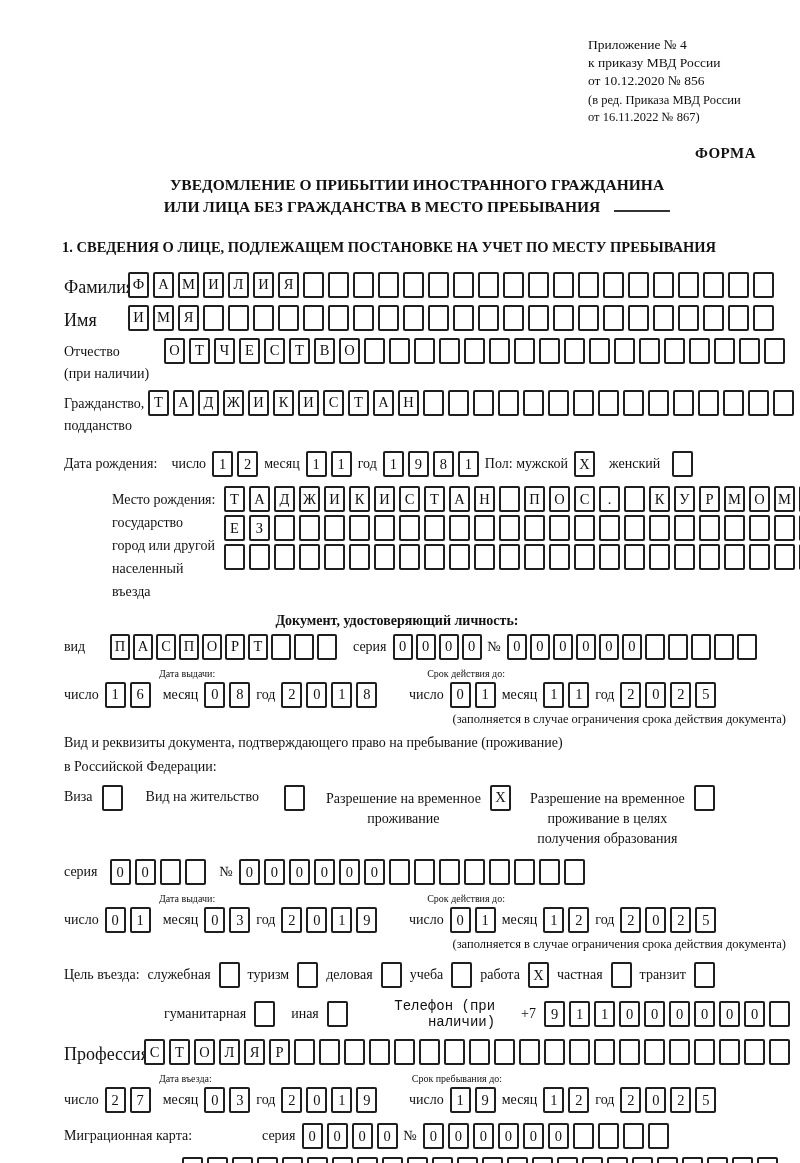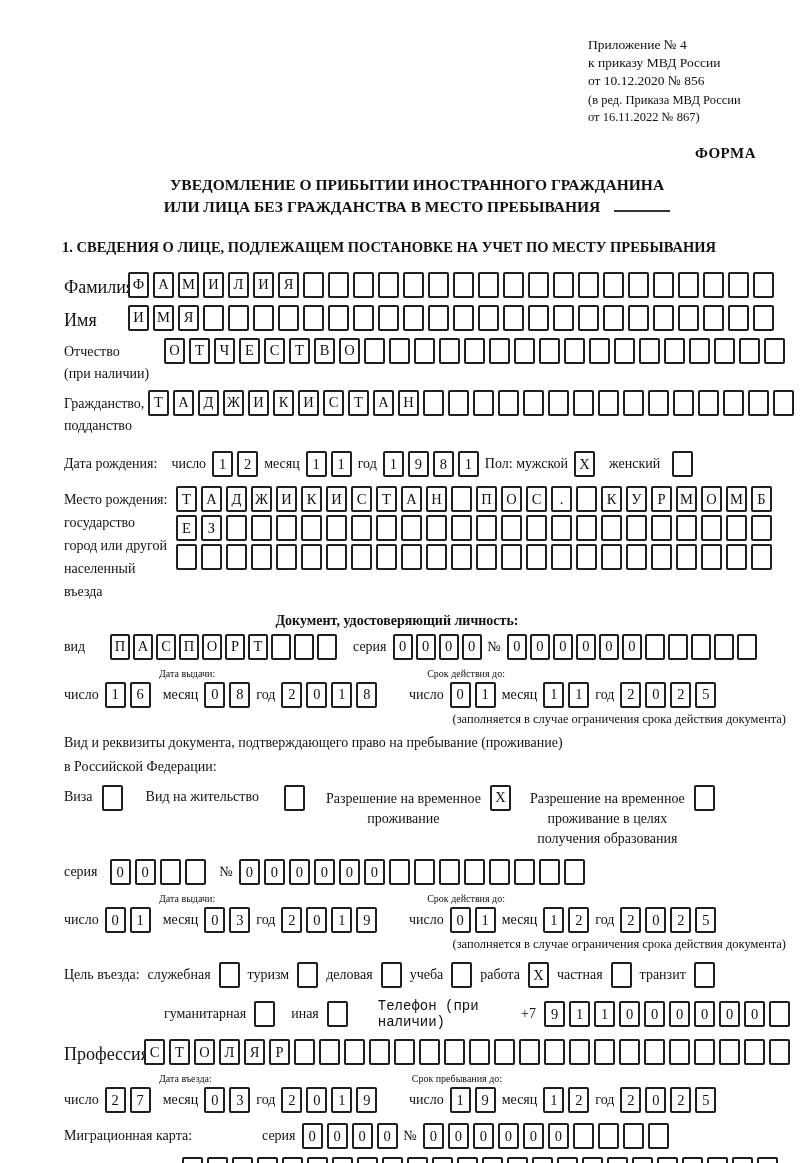--- a/index.html
+++ b/index.html
@@ -37,21 +37,21 @@
   .datelabels .dl1{margin-left:95px;}
   .datelabels .dl2{margin-left:212px;}
   .dgroup{display:flex;align-items:center;gap:6px;flex:0 0 auto;}
   .dgroup .dl{font-size:14px;}
   .dates .left{width:345px;}
   .note{font-size:12.5px;text-align:right;margin-top:4px;padding-right:4px;}
   .intro{font-size:14px;margin-top:8px;}
   .permit-row{display:flex;align-items:flex-start;margin-top:10px;gap:9px;}
   .permit-row .optlbl{font-size:14px;padding-top:4px;}
   .center2{text-align:center;line-height:1.45;}
-  .purpose{display:flex;align-items:center;gap:8px;margin-top:10px;font-size:14px;flex-wrap:nowrap;}
+  .purpose{display:flex;align-items:center;gap:8px;margin-top:10px;font-size:14px;flex-wrap:nowrap;text-align:right;}
   .repwrap{display:flex;margin-top:8px;}
   .mig .dl{font-size:14px;}
 </style>
 </head>
 <body>
 
 <div class="page">
 
   <div class="hdr">
     <div>Приложение № 4</div>
@@ -232,21 +232,21 @@
       <span class="boxes">
           <span class="cbox">X</span>
         </span>
       <span class="dl" style="margin-left:8px;">женский</span>
       <span class="boxes" style="margin-left:6px;">
           <span class="cbox"></span>
         </span>
     </div>
   </div>
 
-  <div class="row" style="margin-top:9px;">
+  <div class="row" style="margin-top:9px;margin-left:48px;">
     <div class="lblblock w112" style="line-height:1.63;">
       <span>Место рождения:</span>
       <span>государство</span>
       <span>город или другой</span>
       <span>населенный въезда</span>
     </div>
     <div class="stack">
       <span class="boxes">
           <span class="cbox">Т</span>
           <span class="cbox">А</span>

